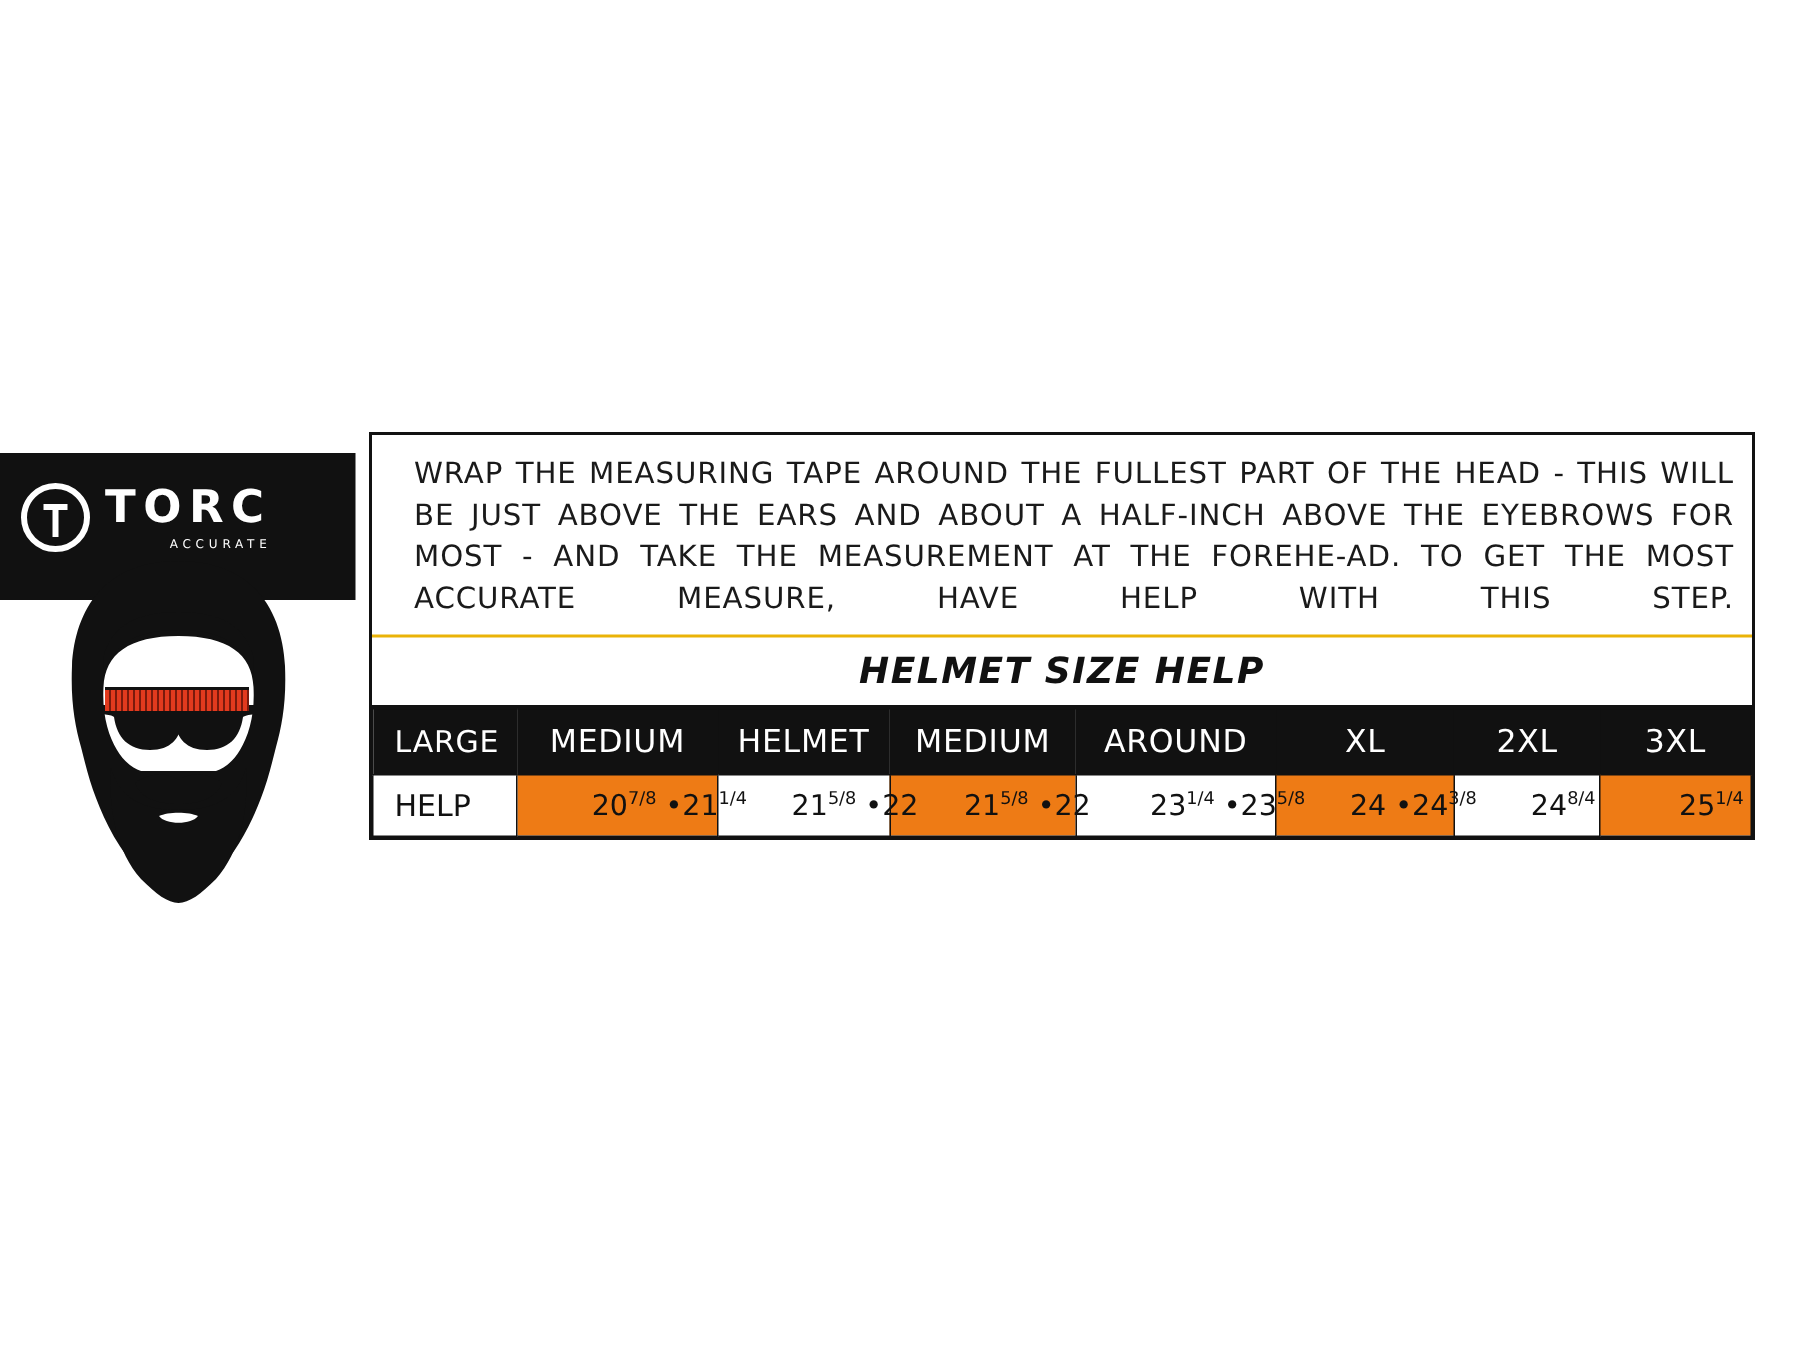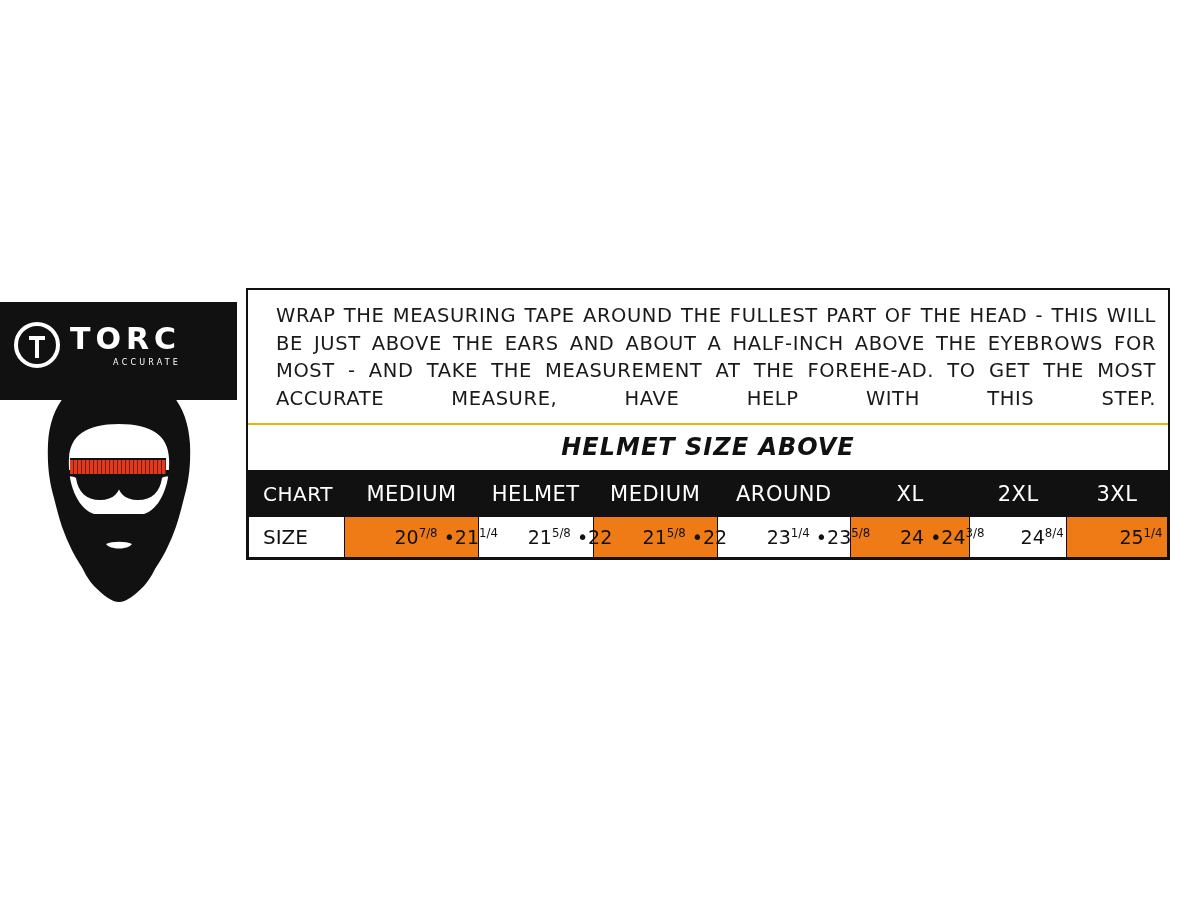--- a/index.html
+++ b/index.html
@@ -240,48 +240,48 @@
 
     <path d="M82 172 C88 169 102 169 108 172 C104 178 86 178 82 172 Z" fill="#ffffff"></path>
   </svg>
   <div class="tape-band"></div>
 
   <div class="panel">
     <div class="intro">
       <p>WRAP THE MEASURING TAPE AROUND THE FULLEST PART OF THE HEAD - THIS WILL BE JUST ABOVE THE EARS AND ABOUT A HALF-INCH ABOVE THE EYEBROWS FOR MOST - AND TAKE THE MEASUREMENT AT THE FOREHE-AD. TO GET THE MOST ACCURATE MEASURE, HAVE HELP WITH THIS STEP.</p>
     </div>
 
-    <div class="chart-title">HELMET SIZE ABOVE</div>
+    <div class="chart-title">HELMET SIZE HELP</div>
 
     <table class="size-table">
       <colgroup>
         <col style="width:10.5%">
         <col style="width:14.5%">
         <col style="width:12.5%">
         <col style="width:13.5%">
         <col style="width:14.5%">
         <col style="width:13%">
         <col style="width:10.5%">
         <col style="width:11%">
       </colgroup>
       <thead>
         <tr>
-          <th class="row-label-head">CHART</th>
+          <th class="row-label-head">LARGE</th>
           <th>MEDIUM</th>
           <th>HELMET</th>
           <th>MEDIUM</th>
           <th>AROUND</th>
           <th>XL</th>
           <th>2XL</th>
           <th>3XL</th>
         </tr>
       </thead>
       <tbody>
         <tr>
-          <td class="row-label">SIZE</td>
+          <td class="row-label">HELP</td>
           <td class="hl"><span class="cell-val">20<sup>7/8</sup> •21<sup>1/4</sup></span></td>
           <td><span class="cell-val">21<sup>5/8</sup> •22</span></td>
           <td class="hl"><span class="cell-val">21<sup>5/8</sup> •22</span></td>
           <td><span class="cell-val">23<sup>1/4</sup> •23<sup>5/8</sup></span></td>
           <td class="hl"><span class="cell-val">24 •24<sup>3/8</sup></span></td>
           <td><span class="cell-val">24<sup>8/4</sup></span></td>
           <td class="hl"><span class="cell-val">25<sup>1/4</sup></span></td>
         </tr>
       </tbody>
     </table>

